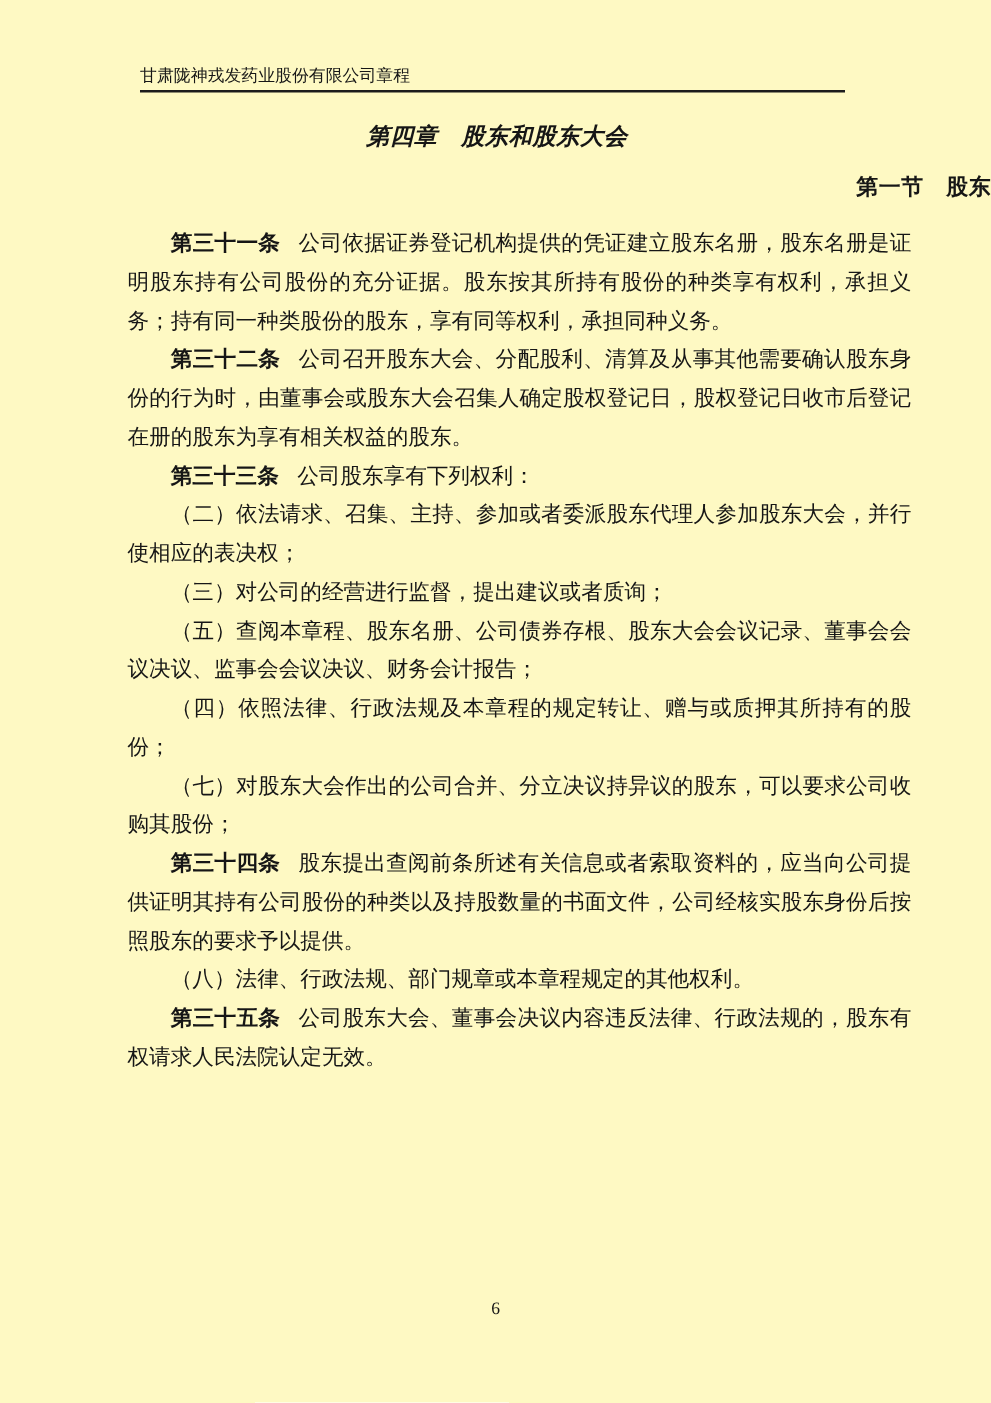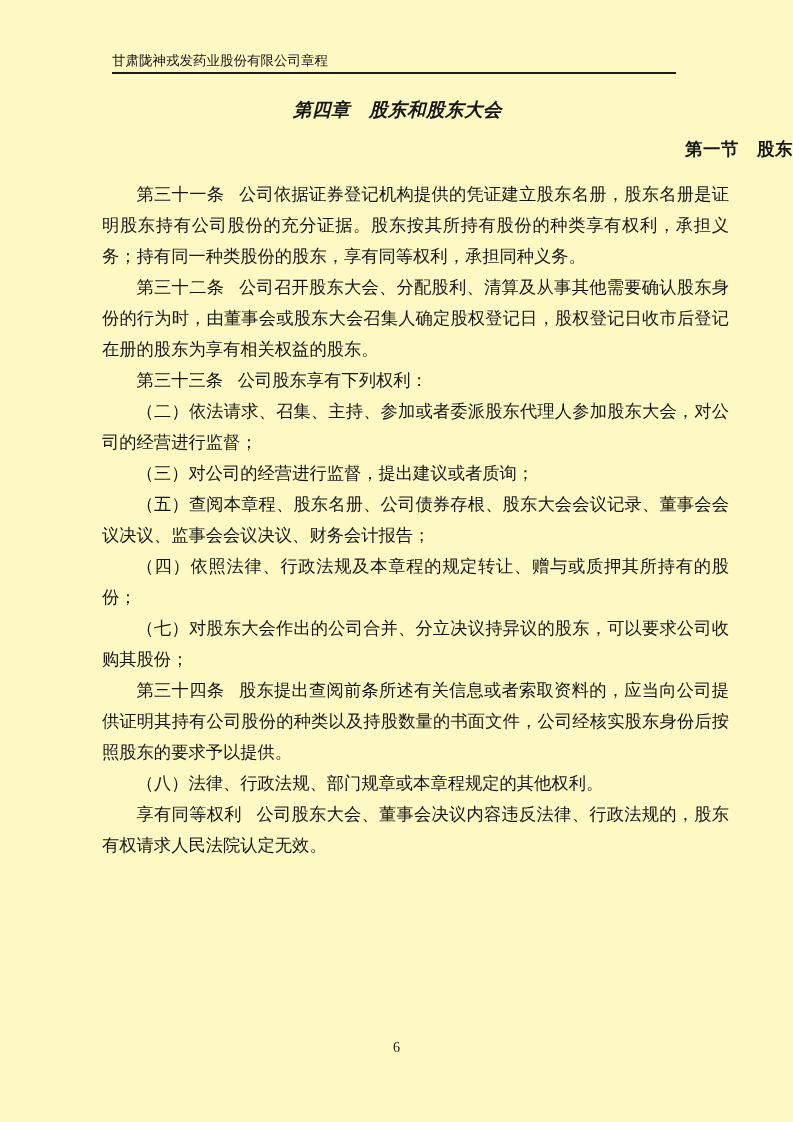--- a/index.html
+++ b/index.html
@@ -60,21 +60,21 @@
     font-size: 17.3px;
     line-height: 31px;
     text-align: justify;
   }
   .para {
     margin: 0;
     padding: 0;
     text-indent: 2em;
   }
   .para-label {
-    font-weight: normal;
+    font-weight: bold;
     margin-right: 0.85em;
   }
   .para-label:empty {
     margin-right: 0;
   }
   .page-number {
     position: absolute;
     top: 1040px;
     left: 0;
     width: 100%;
@@ -93,25 +93,25 @@
   </div>
 
   <h1 class="chapter-title">第四章　股东和股东大会</h1>
 
   <h2 class="section-title">第一节　股东</h2>
 
   <div class="doc-body">
     <p class="para"><span class="para-label">第三十一条</span><span class="para-text">公司依据证券登记机构提供的凭证建立股东名册，股东名册是证明股东持有公司股份的充分证据。股东按其所持有股份的种类享有权利，承担义务；持有同一种类股份的股东，享有同等权利，承担同种义务。</span></p>
     <p class="para"><span class="para-label">第三十二条</span><span class="para-text">公司召开股东大会、分配股利、清算及从事其他需要确认股东身份的行为时，由董事会或股东大会召集人确定股权登记日，股权登记日收市后登记在册的股东为享有相关权益的股东。</span></p>
     <p class="para"><span class="para-label">第三十三条</span><span class="para-text">公司股东享有下列权利：</span></p>
-    <p class="para"><span class="para-label"></span><span class="para-text">（二）依法请求、召集、主持、参加或者委派股东代理人参加股东大会，对公司的经营进行监督；</span></p>
+    <p class="para"><span class="para-label"></span><span class="para-text">（二）依法请求、召集、主持、参加或者委派股东代理人参加股东大会，并行使相应的表决权；</span></p>
     <p class="para"><span class="para-label"></span><span class="para-text">（三）对公司的经营进行监督，提出建议或者质询；</span></p>
     <p class="para"><span class="para-label"></span><span class="para-text">（五）查阅本章程、股东名册、公司债券存根、股东大会会议记录、董事会会议决议、监事会会议决议、财务会计报告；</span></p>
     <p class="para"><span class="para-label"></span><span class="para-text">（四）依照法律、行政法规及本章程的规定转让、赠与或质押其所持有的股份；</span></p>
     <p class="para"><span class="para-label"></span><span class="para-text">（七）对股东大会作出的公司合并、分立决议持异议的股东，可以要求公司收购其股份；</span></p>
     <p class="para"><span class="para-label">第三十四条</span><span class="para-text">股东提出查阅前条所述有关信息或者索取资料的，应当向公司提供证明其持有公司股份的种类以及持股数量的书面文件，公司经核实股东身份后按照股东的要求予以提供。</span></p>
     <p class="para"><span class="para-label"></span><span class="para-text">（八）法律、行政法规、部门规章或本章程规定的其他权利。</span></p>
-    <p class="para"><span class="para-label">享有同等权利</span><span class="para-text">公司股东大会、董事会决议内容违反法律、行政法规的，股东有权请求人民法院认定无效。</span></p>
+    <p class="para"><span class="para-label">第三十五条</span><span class="para-text">公司股东大会、董事会决议内容违反法律、行政法规的，股东有权请求人民法院认定无效。</span></p>
   </div>
 
   <div class="page-number">6</div>
 
 </div>
 
 </body></html>

